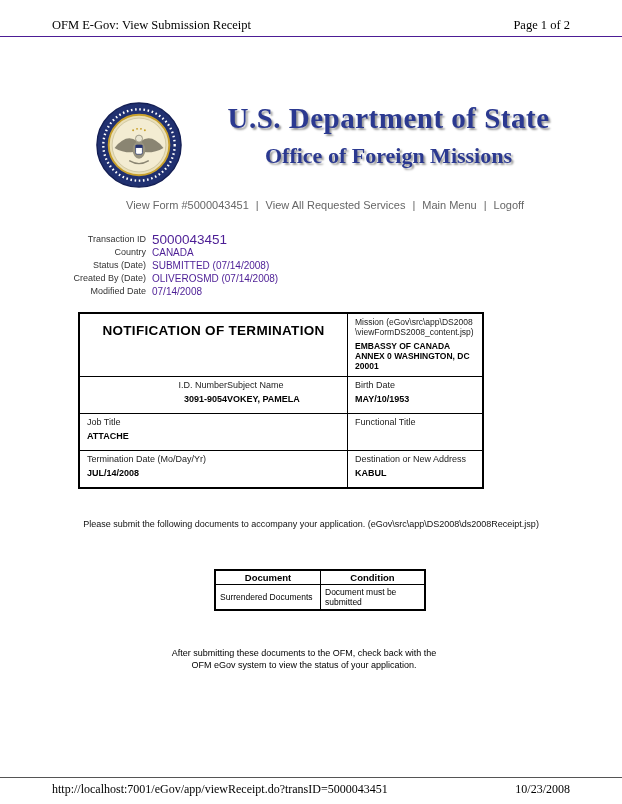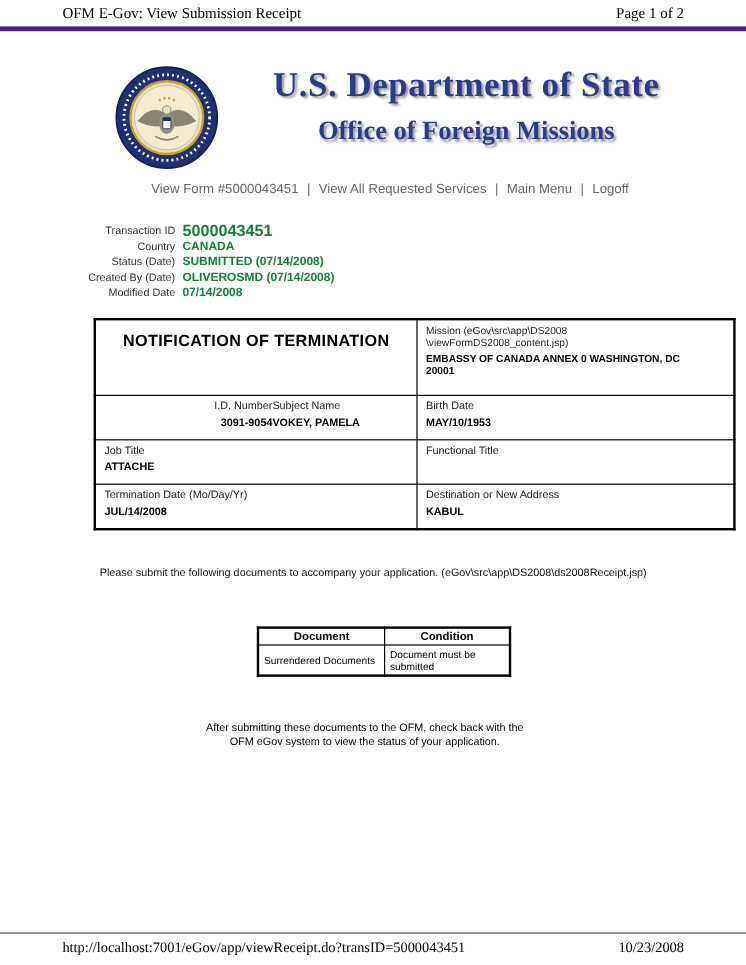--- a/index.html
+++ b/index.html
@@ -5,54 +5,54 @@
   html,body { margin:0; padding:0; background:#ffffff; }
   .page {
     position:relative; width:622px; height:804px; background:#fff;
     font-family:"Liberation Sans", sans-serif; color:#000; overflow:hidden;
   }
 
   
   .print-header {
     display:flex; justify-content:space-between; align-items:baseline;
     font-family:"Liberation Serif", serif; font-size:12.5px;
-    padding:4px 52px 3px 52px; border-bottom:4px solid #4c1d95;
+    padding:4px 52px 3px 52px; border-bottom:1px solid #4c1d95;margin-top:14px;
   }
   .print-footer {
     position:absolute; left:0; right:0; bottom:0;
     display:flex; justify-content:space-between; align-items:baseline;
     font-family:"Liberation Serif", serif; font-size:12px;
     padding:4px 52px 7px 52px; border-top:1px solid #555;gap:12px;
   }
 
   
-  .masthead { display:flex; align-items:flex-start; margin-top:28px; padding-left:95px; }
+  .masthead { display:flex; align-items:flex-start; margin-top:64px; padding-left:95px; }
   .seal { width:88px; height:88px; flex:0 0 88px; }
   .masthead-text { flex:1; text-align:center; padding:2px 34px 0 6px; }
   .agency-title {
     font-family:"Liberation Serif", serif; font-weight:bold; font-size:29px;
     color:#2b3990; text-shadow:2px 2px 2px #9a9a9a; letter-spacing:0.5px; line-height:1.1;
   }
   .office-title {
     font-family:"Liberation Serif", serif; font-weight:bold; font-size:22px;
     color:#2b3990; text-shadow:2px 2px 2px #9a9a9a; margin-top:8px;
   }
   .nav { margin-top:10px; text-align:center; padding-left:28px; font-size:11px; color:#666; }
   .nav a { color:#666; text-decoration:none; }
   .nav .sep { margin:0 7px; color:#666; }
 
   
   .txn { margin-top:22px; }
   .txn-row { display:flex; align-items:center; line-height:13px; }
   .txn-label { width:146px; text-align:right; font-size:9px; color:#333; padding-right:6px; flex:0 0 146px; }
-  .txn-value { font-size:10px; font-weight:bold; color:#15803d; }
+  .txn-value { font-size:10px; font-weight:normal; color:#4c1d95; }
   .txn-value-lg { font-size:13.5px; }
 
   
-  .form-table { border-collapse:collapse; margin:14px 0 0 78px; width:535px; border:2px solid #000; table-layout:fixed; }
+  .form-table { border-collapse:collapse; margin:14px 0 0 78px; width:406px; border:2px solid #000; table-layout:fixed; }
   .form-table td { border:1px solid #000; vertical-align:top; padding:3px 7px; }
   .col-left { width:253px; }
   .title-cell { text-align:center; }
   .form-title { font-size:13.5px; font-weight:bold; letter-spacing:0.3px; display:inline-block; margin-top:6px; }
   .cell-label { font-size:9px; color:#222; }
   .cell-value { font-size:9px; font-weight:bold; color:#000; margin-top:4px; min-height:10px; }
   .mission-cell .cell-label { font-size:8.5px; }
   .mission-cell .cell-value { font-size:8.5px; }
   .prewrap { white-space:pre-line; }
   .row-tall td { height:56px; }

